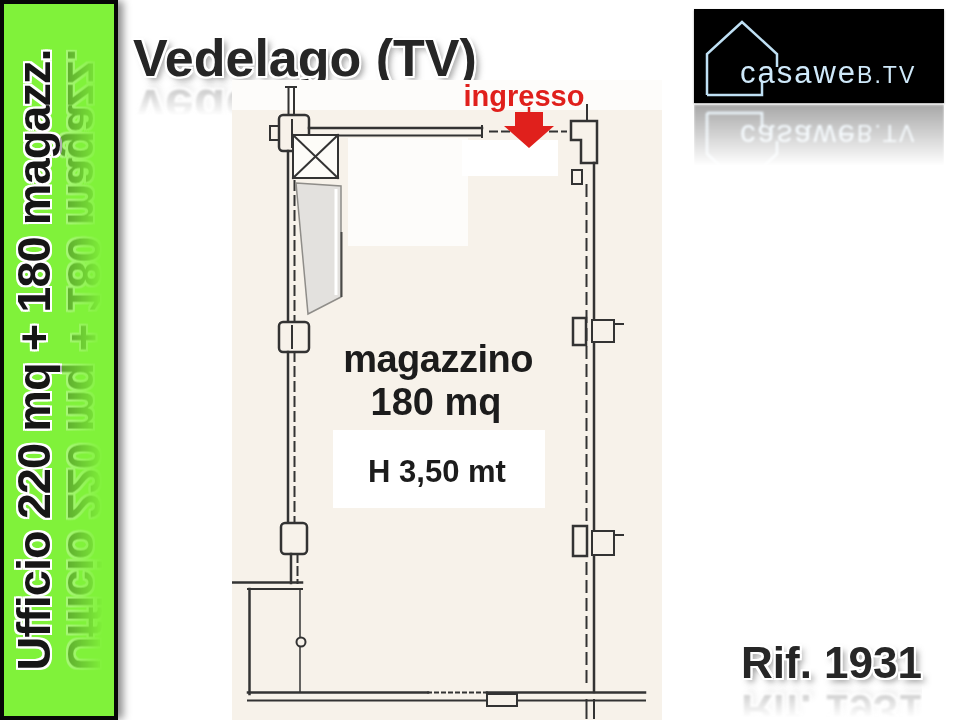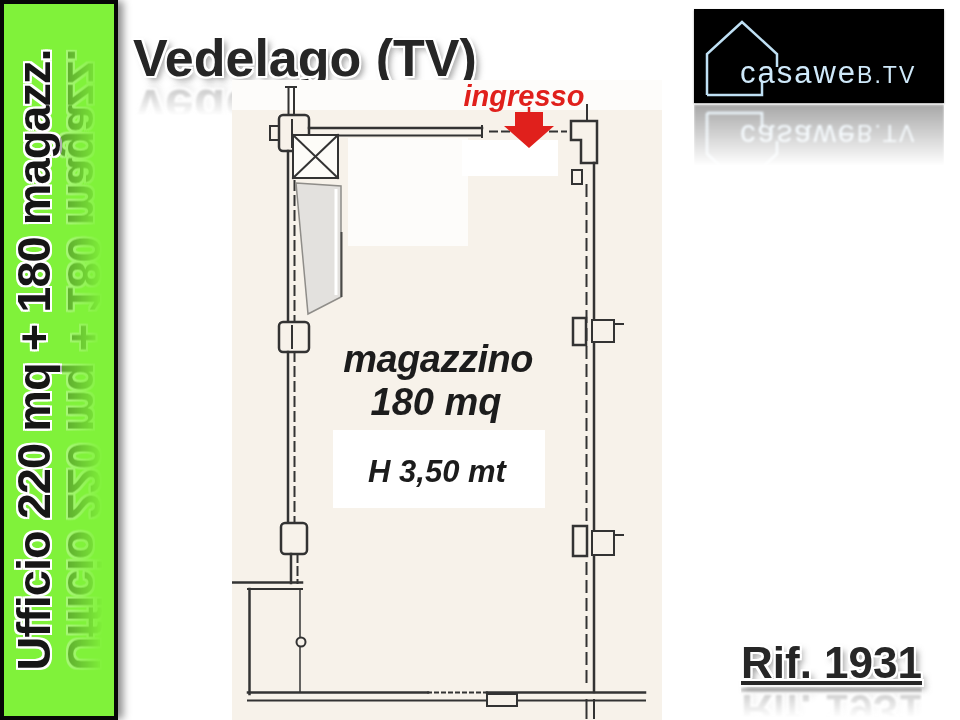--- a/index.html
+++ b/index.html
@@ -47,40 +47,40 @@
   .mirror-v {
     transform:scaleY(-1); opacity:.35; filter:blur(.8px);
     -webkit-mask-image:linear-gradient(to bottom, transparent 35%, rgba(0,0,0,.85) 100%);
     mask-image:linear-gradient(to bottom, transparent 35%, rgba(0,0,0,.85) 100%);
   }
   .title-wrap { position:absolute; left:133px; top:8px; }
   .title-wrap .fancy-text { font-size:52px; line-height:52px;margin-top:24px; }
   .title-wrap .mirror-v { position:absolute; left:0; top:50px; }
 
   .rif-wrap { position:absolute; left:741px; top:638px; }
-  .rif-wrap .fancy-text { font-size:44px; line-height:50px;text-decoration:underline; }
+  .rif-wrap .fancy-text { font-size:44px; line-height:50px; }
   .rif-wrap .mirror-v { position:absolute; left:0; top:47px; }
 
   
   .logo-wrap { position:absolute; left:694px; top:9px; width:250px; }
   .logo-card {
     position:relative; width:250px; height:94px;
     background:#000000;
     box-shadow:0 1px 2px rgba(0,0,0,.35);
   }
   .logo-card svg { position:absolute; left:0; top:0; }
   .logo-text {
     position:absolute; left:46px; top:46px;
     color:#cfe9fa; font-size:31px; letter-spacing:2px; white-space:nowrap;
   }
   .logo-text .suffix { text-transform:uppercase; font-size:23px; letter-spacing:2px; }
   .logo-card.mirror-v { position:absolute; top:96px; left:0; opacity:.4; }
 
   
-  .plan { position:absolute; left:232px; top:80px; width:404px; height:640px;font-style:italic; }
+  .plan { position:absolute; left:232px; top:80px; width:404px; height:640px; }
   .plan svg { display:block; }
 </style>
 </head>
 <body>
 
 <div class="slide">
 
   <aside class="banner">
     <div class="banner-rot">
       <div class="banner-text">Ufficio 220 mq + 180 magazz.</div>

